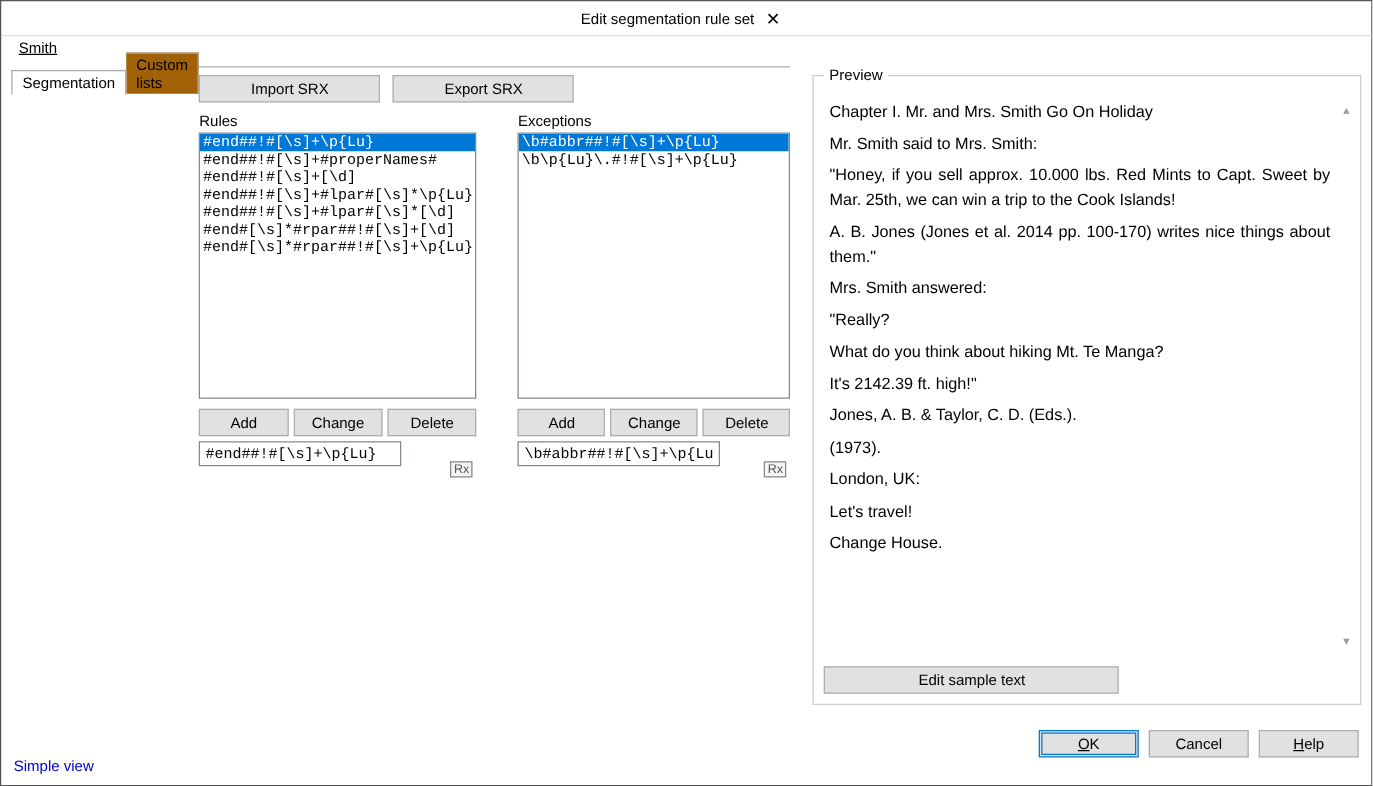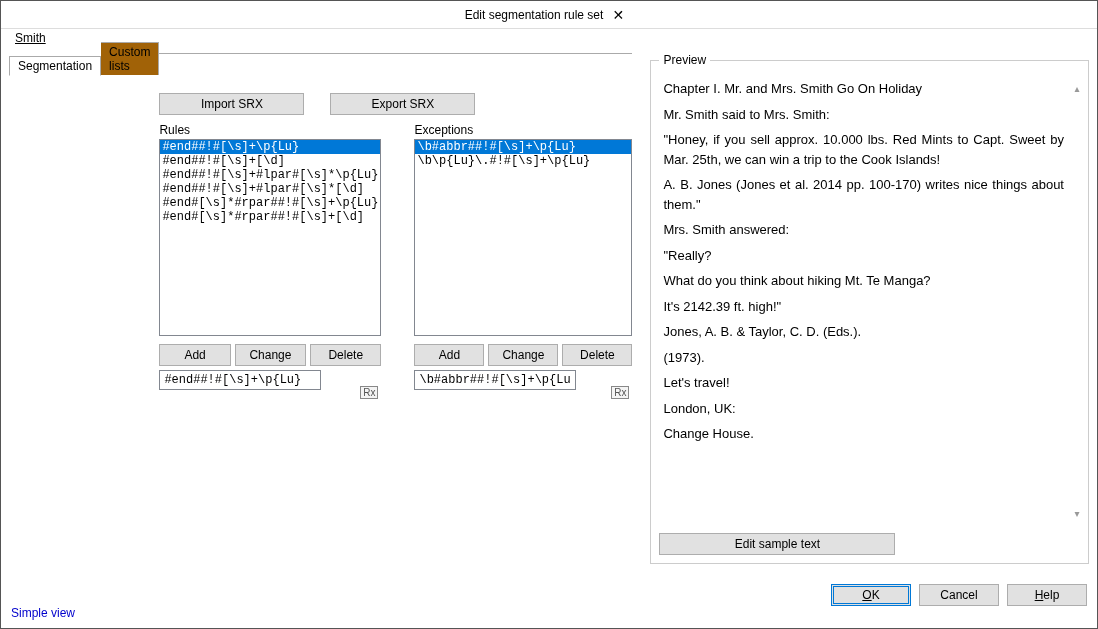--- a/index.html
+++ b/index.html
@@ -100,23 +100,22 @@
     }
     .tab-panel {
       border-top: 1px solid #aaa;
       padding-top: 6px;
       flex: 1;
       display: flex;
       flex-direction: column;
     }
     .import-export-row {
       display: flex;
-      gap: 26px;
+      gap: 10px;
       margin-bottom: 8px;
-      margin-top: 33px;
     }
     .btn {
       background: #e1e1e1;
       border: 1px solid #adadad;
       padding: 3px 10px;
       font-size: 12px;
       font-family: inherit;
       cursor: pointer;
       min-width: 70px;
       text-align: center;
@@ -275,25 +274,26 @@
           <button class="btn btn-wide">Import SRX</button>
           <button class="btn btn-wide">Export SRX</button>
         </div>
 
         <div class="two-col">
 
           <div class="col">
             <div class="col-label">Rules</div>
             <div class="listbox" id="rules-list">
                 <div class="list-item selected">#end##!#[\s]+\p{Lu}</div>
+                <div class="list-item">#end##!#[\s]+#properNames#</div>
                 <div class="list-item">#end##!#[\s]+[\d]</div>
                 <div class="list-item">#end##!#[\s]+#lpar#[\s]*\p{Lu}</div>
                 <div class="list-item">#end##!#[\s]+#lpar#[\s]*[\d]</div>
+                <div class="list-item">#end#[\s]*#rpar##!#[\s]+[\d]</div>
                 <div class="list-item">#end#[\s]*#rpar##!#[\s]+\p{Lu}</div>
-                <div class="list-item">#end#[\s]*#rpar##!#[\s]+[\d]</div>
               </div>
             <div class="button-row">
               <button class="btn">Add</button>
               <button class="btn">Change</button>
               <button class="btn">Delete</button>
             </div>
             <div class="rx-wrap">
               <input type="text" class="input-rx" value="#end##!#[\s]+\p{Lu}" style="">
               <span class="rx-badge">Rx</span>
             </div>
@@ -329,22 +329,22 @@
           <p>Chapter I. Mr. and Mrs. Smith Go On Holiday</p>
             <p>Mr. Smith said to Mrs. Smith:</p>
             <p>"Honey, if you sell approx. 10.000 lbs. Red Mints to Capt. Sweet by Mar. 25th, we can win a trip to the Cook Islands!</p>
             <p>A. B. Jones (Jones et al. 2014 pp. 100-170) writes nice things about them."</p>
             <p>Mrs. Smith answered:</p>
             <p>"Really?</p>
             <p>What do you think about hiking Mt. Te Manga?</p>
             <p>It's 2142.39 ft. high!"</p>
             <p>Jones, A. B. &amp; Taylor, C. D. (Eds.).</p>
             <p>(1973).</p>
+            <p>London, UK:</p>
             <p>Let's travel!</p>
-            <p>London, UK:</p>
             <p>Change House.</p>
             <div class="preview-scroll">
             <span>▴</span>
             <span>▾</span>
           </div>
         </div>
         <div class="preview-btn-row">
           <button class="btn">Edit sample text</button>
         </div>
       </fieldset>

